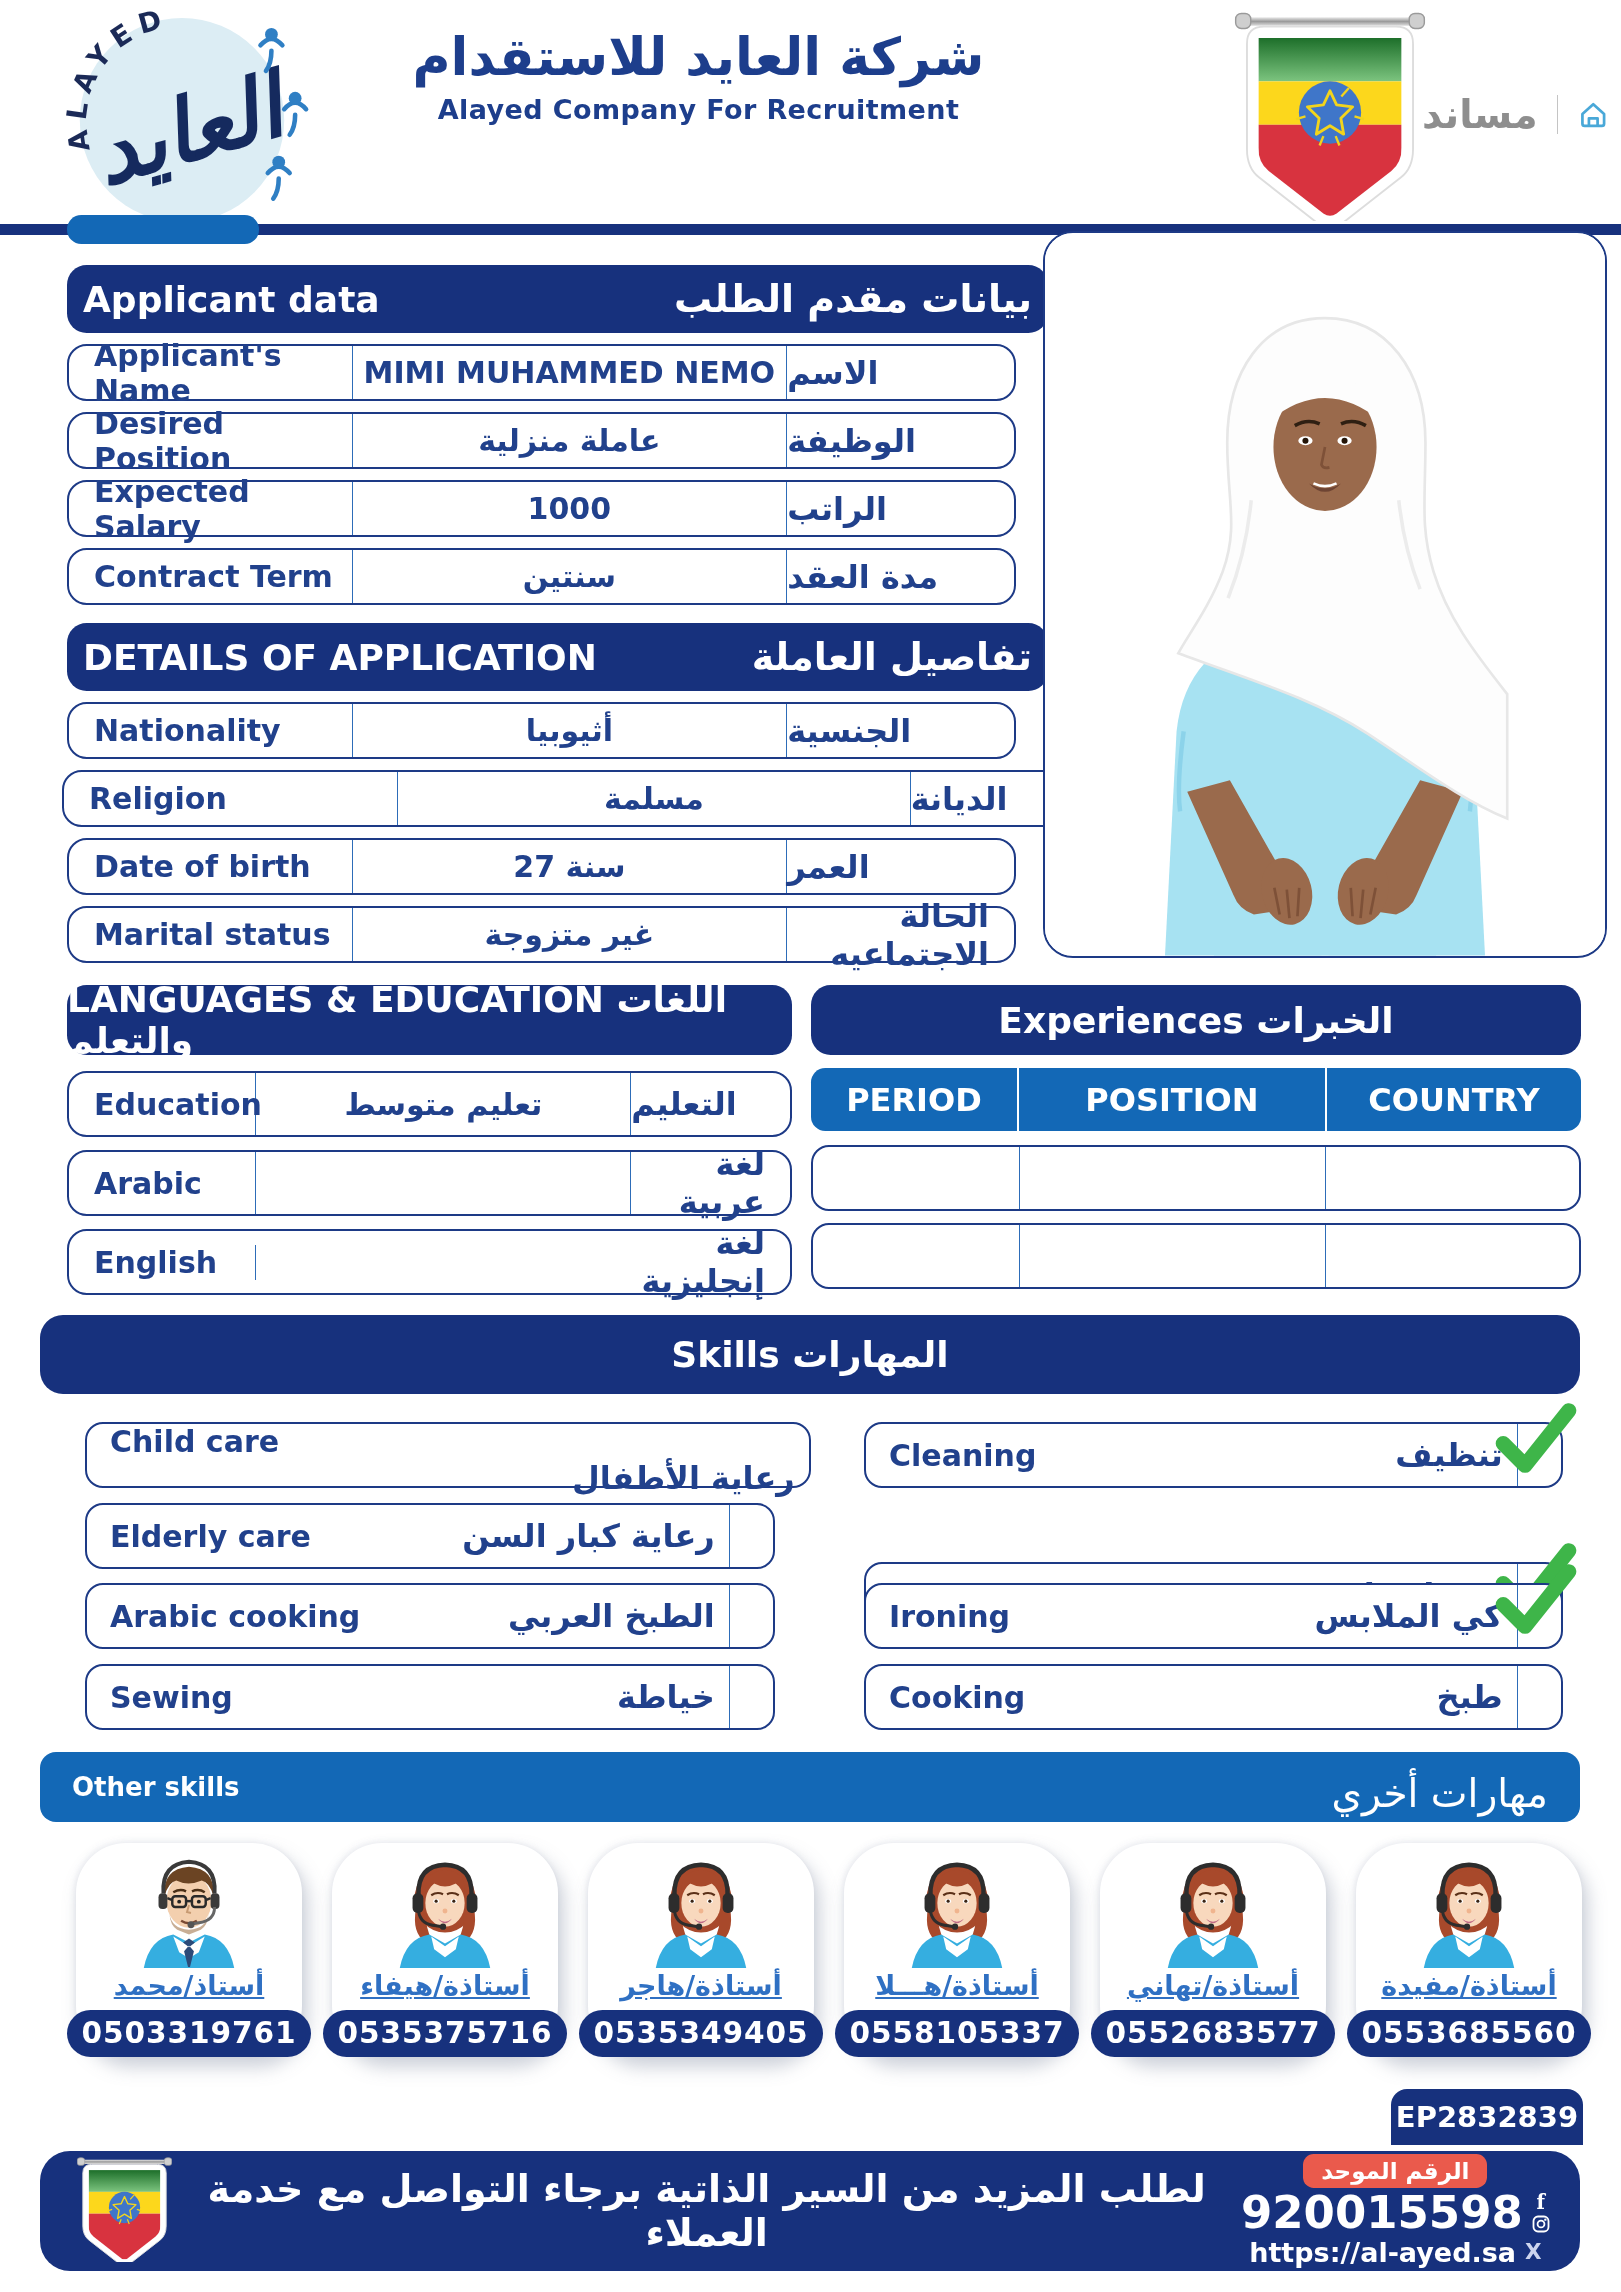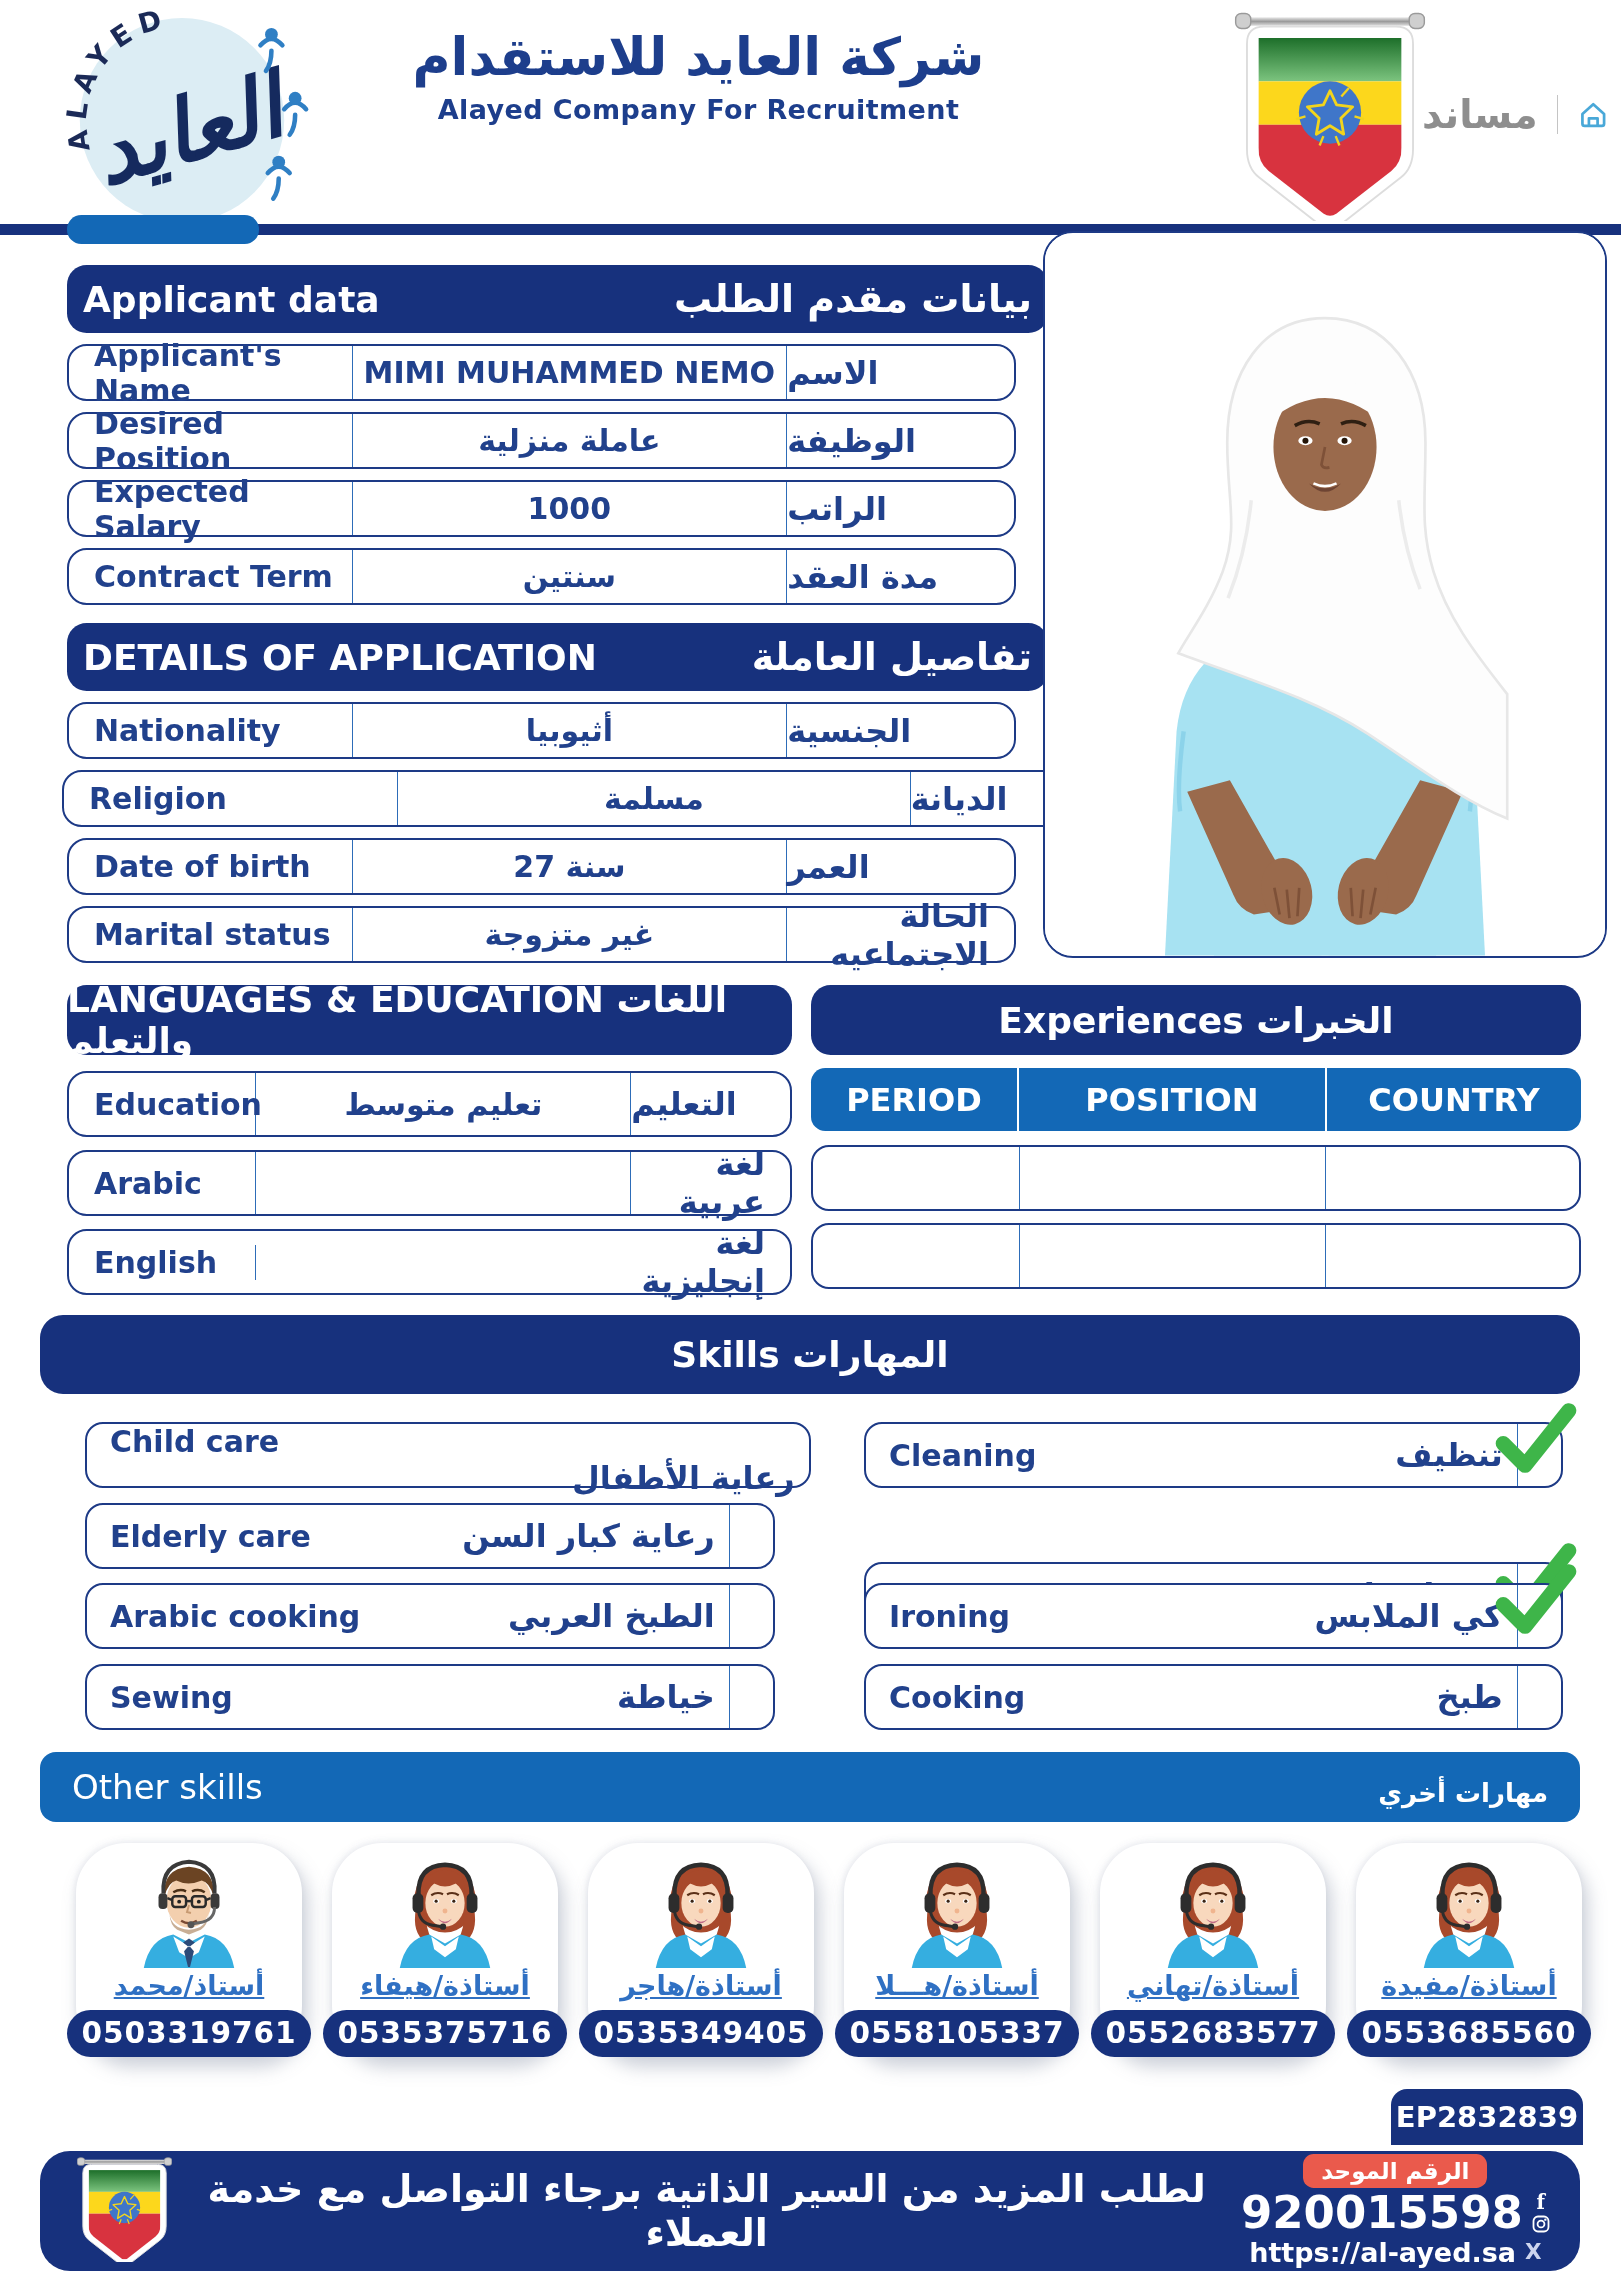--- a/index.html
+++ b/index.html
@@ -73,22 +73,22 @@
   .skillrow .s-en{flex:1;display:flex;align-items:center;padding-left:23px;
             font-size:30px;font-weight:bold;color:var(--txt);}
   .skillrow .s-ar{display:flex;align-items:center;padding-right:14.3px;
             font-size:32px;font-weight:bold;color:var(--txt);}
   .skillrow .s-box{width:43px;border-left:1.8px solid var(--divline);}
   .check{position:absolute;right:-16px;top:-27px;width:82px;height:82px;}
 
   .otherbar{position:absolute;left:40px;top:1752px;width:1540px;height:70px;background:var(--blue);
             border-radius:16px;display:flex;align-items:center;justify-content:space-between;
             padding:0 32px;box-sizing:border-box;color:#fff;}
-  .otherbar .o-en{font-size:34px;font-weight:normal;}
-  .otherbar .o-ar{font-size:26px;font-weight:bold;margin-top:12px;}
+  .otherbar .o-en{font-size:26px;font-weight:bold;}
+  .otherbar .o-ar{font-size:39px;font-weight:normal;margin-top:12px;}
 
   
   .agents{position:absolute;left:76px;top:1843px;width:1506px;display:flex;justify-content:space-between;}
   .agent-card{position:relative;width:226px;height:213px;background:#fff;border-radius:50px;
               box-shadow:5.4px 10.7px 18px rgba(110,120,145,.35), -1.8px -1.8px 5.4px rgba(160,170,190,.15);
               display:flex;flex-direction:column;align-items:center;padding-top:7.2px;box-sizing:border-box;}
   .agent-card svg.av{width:118px;height:118px;flex:none;}
   .agent-name{font-size:27px;font-weight:bold;color:var(--namelink);text-decoration:underline;
               margin-top:1.8px;white-space:nowrap;}
   .agent-phone{margin-top:9px;background:var(--navy);color:#fff;font-size:29.6px;font-weight:bold;

